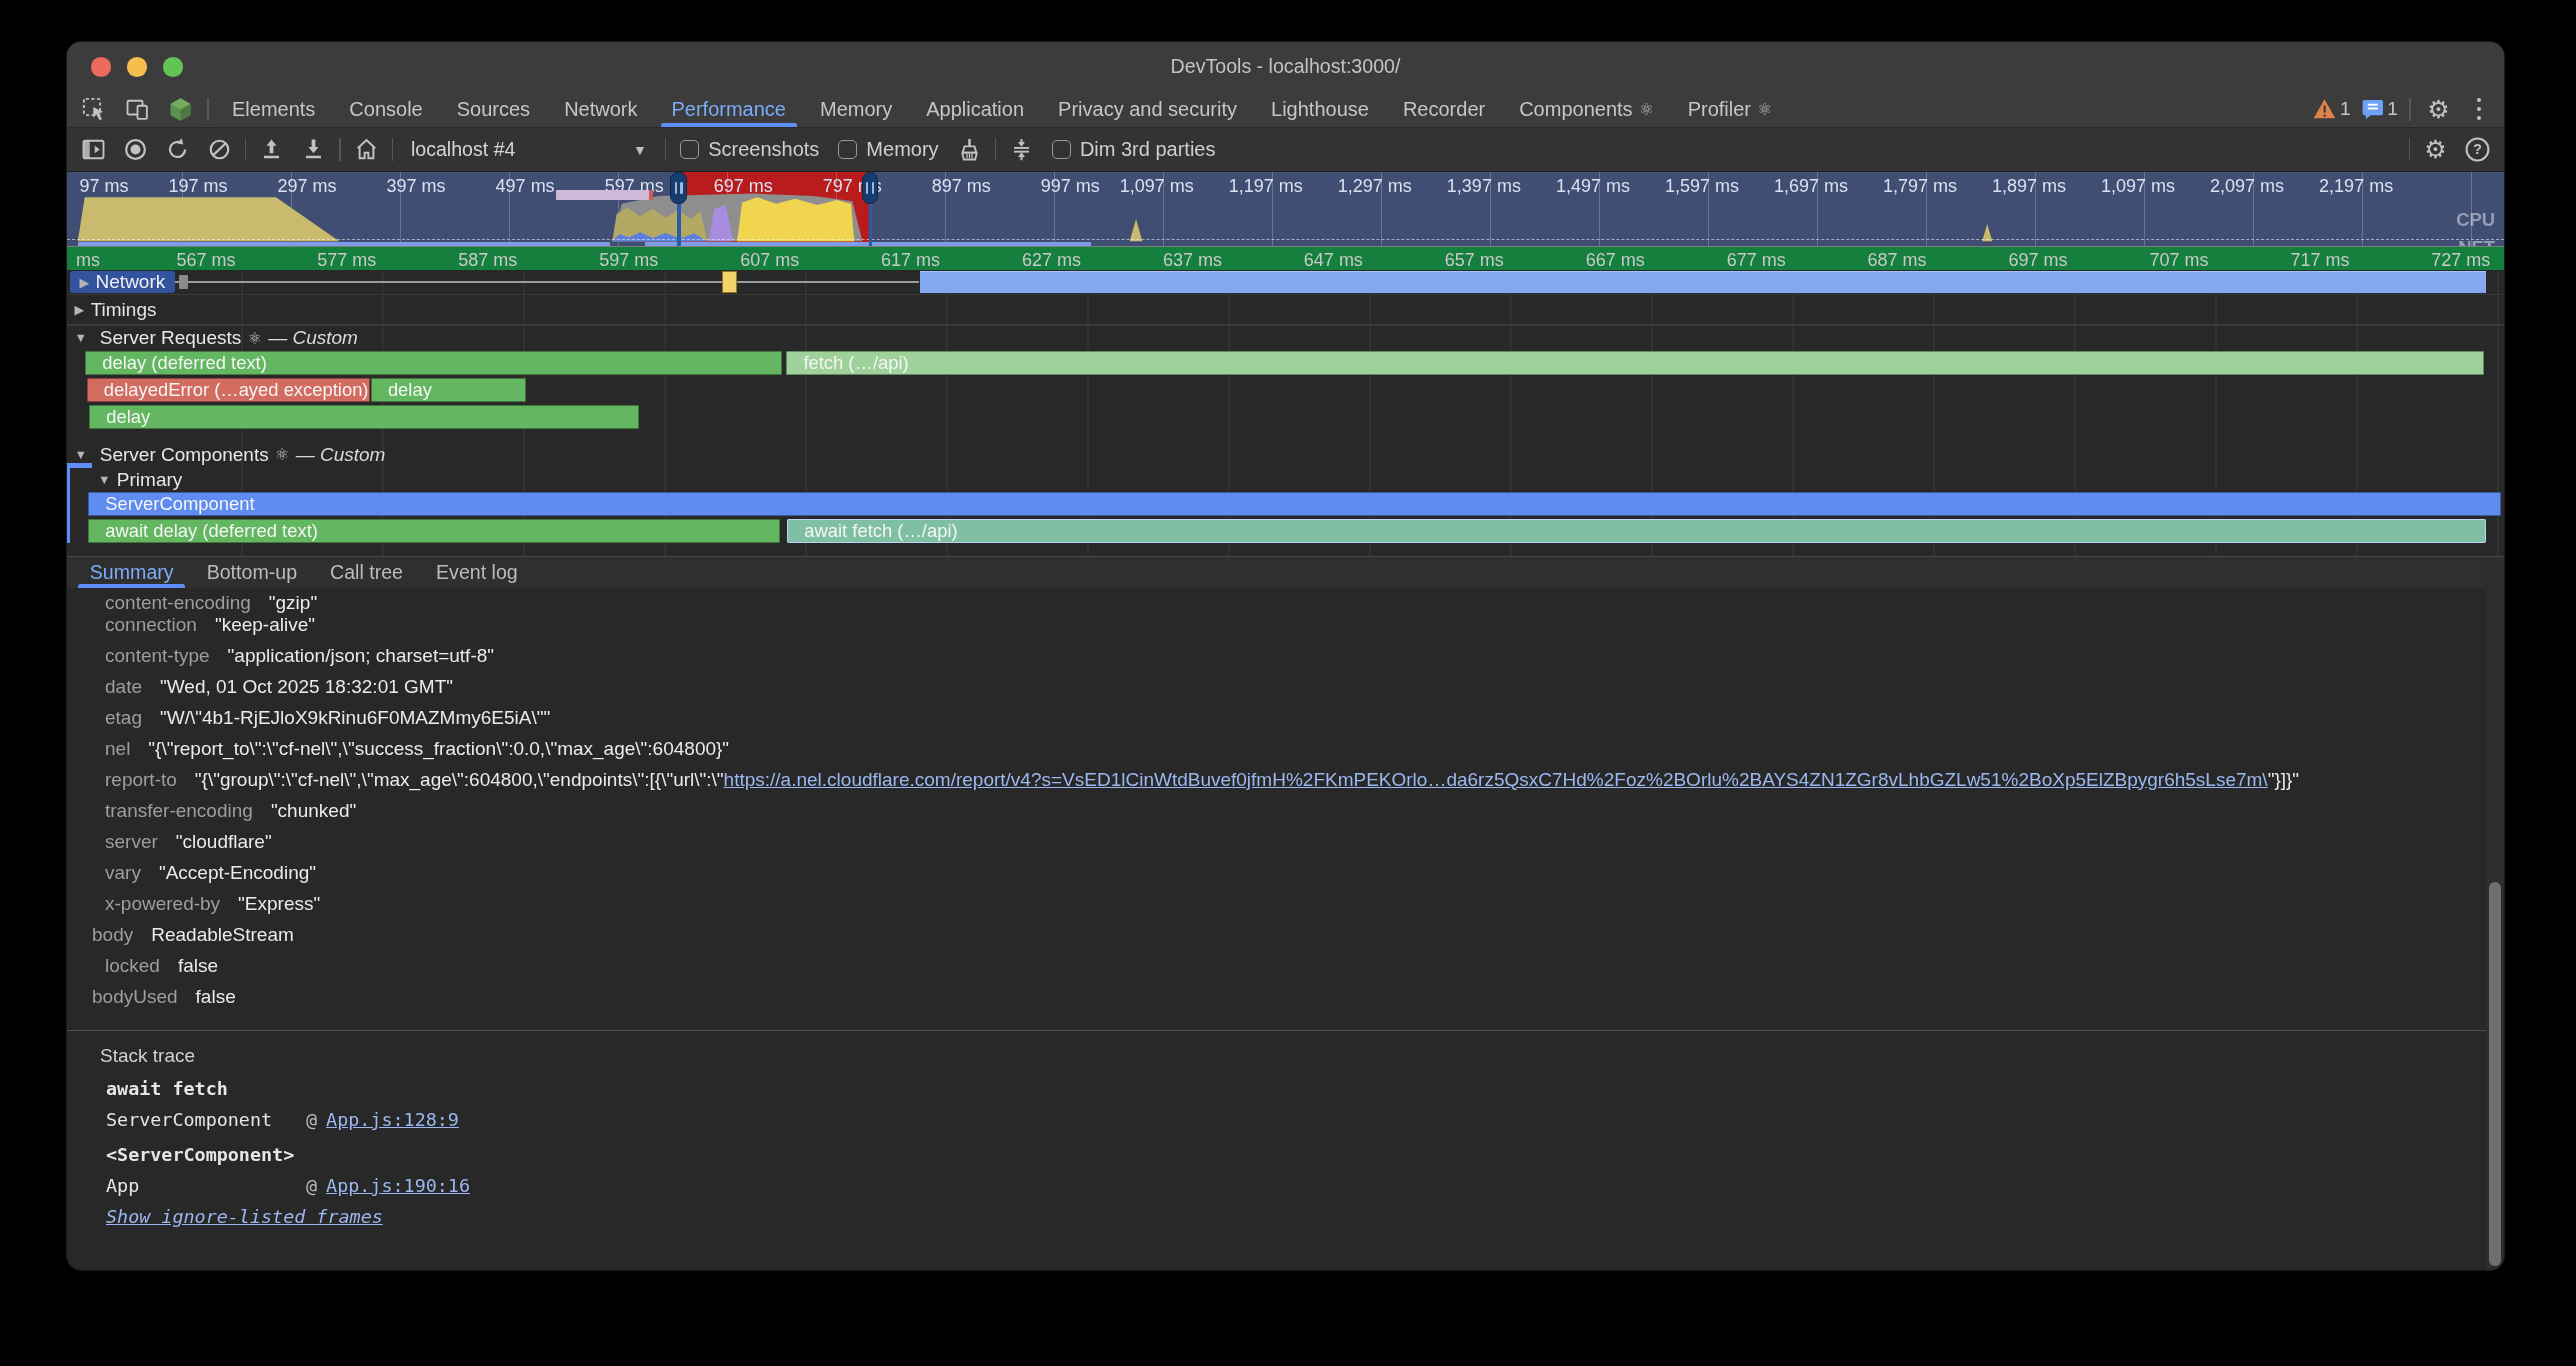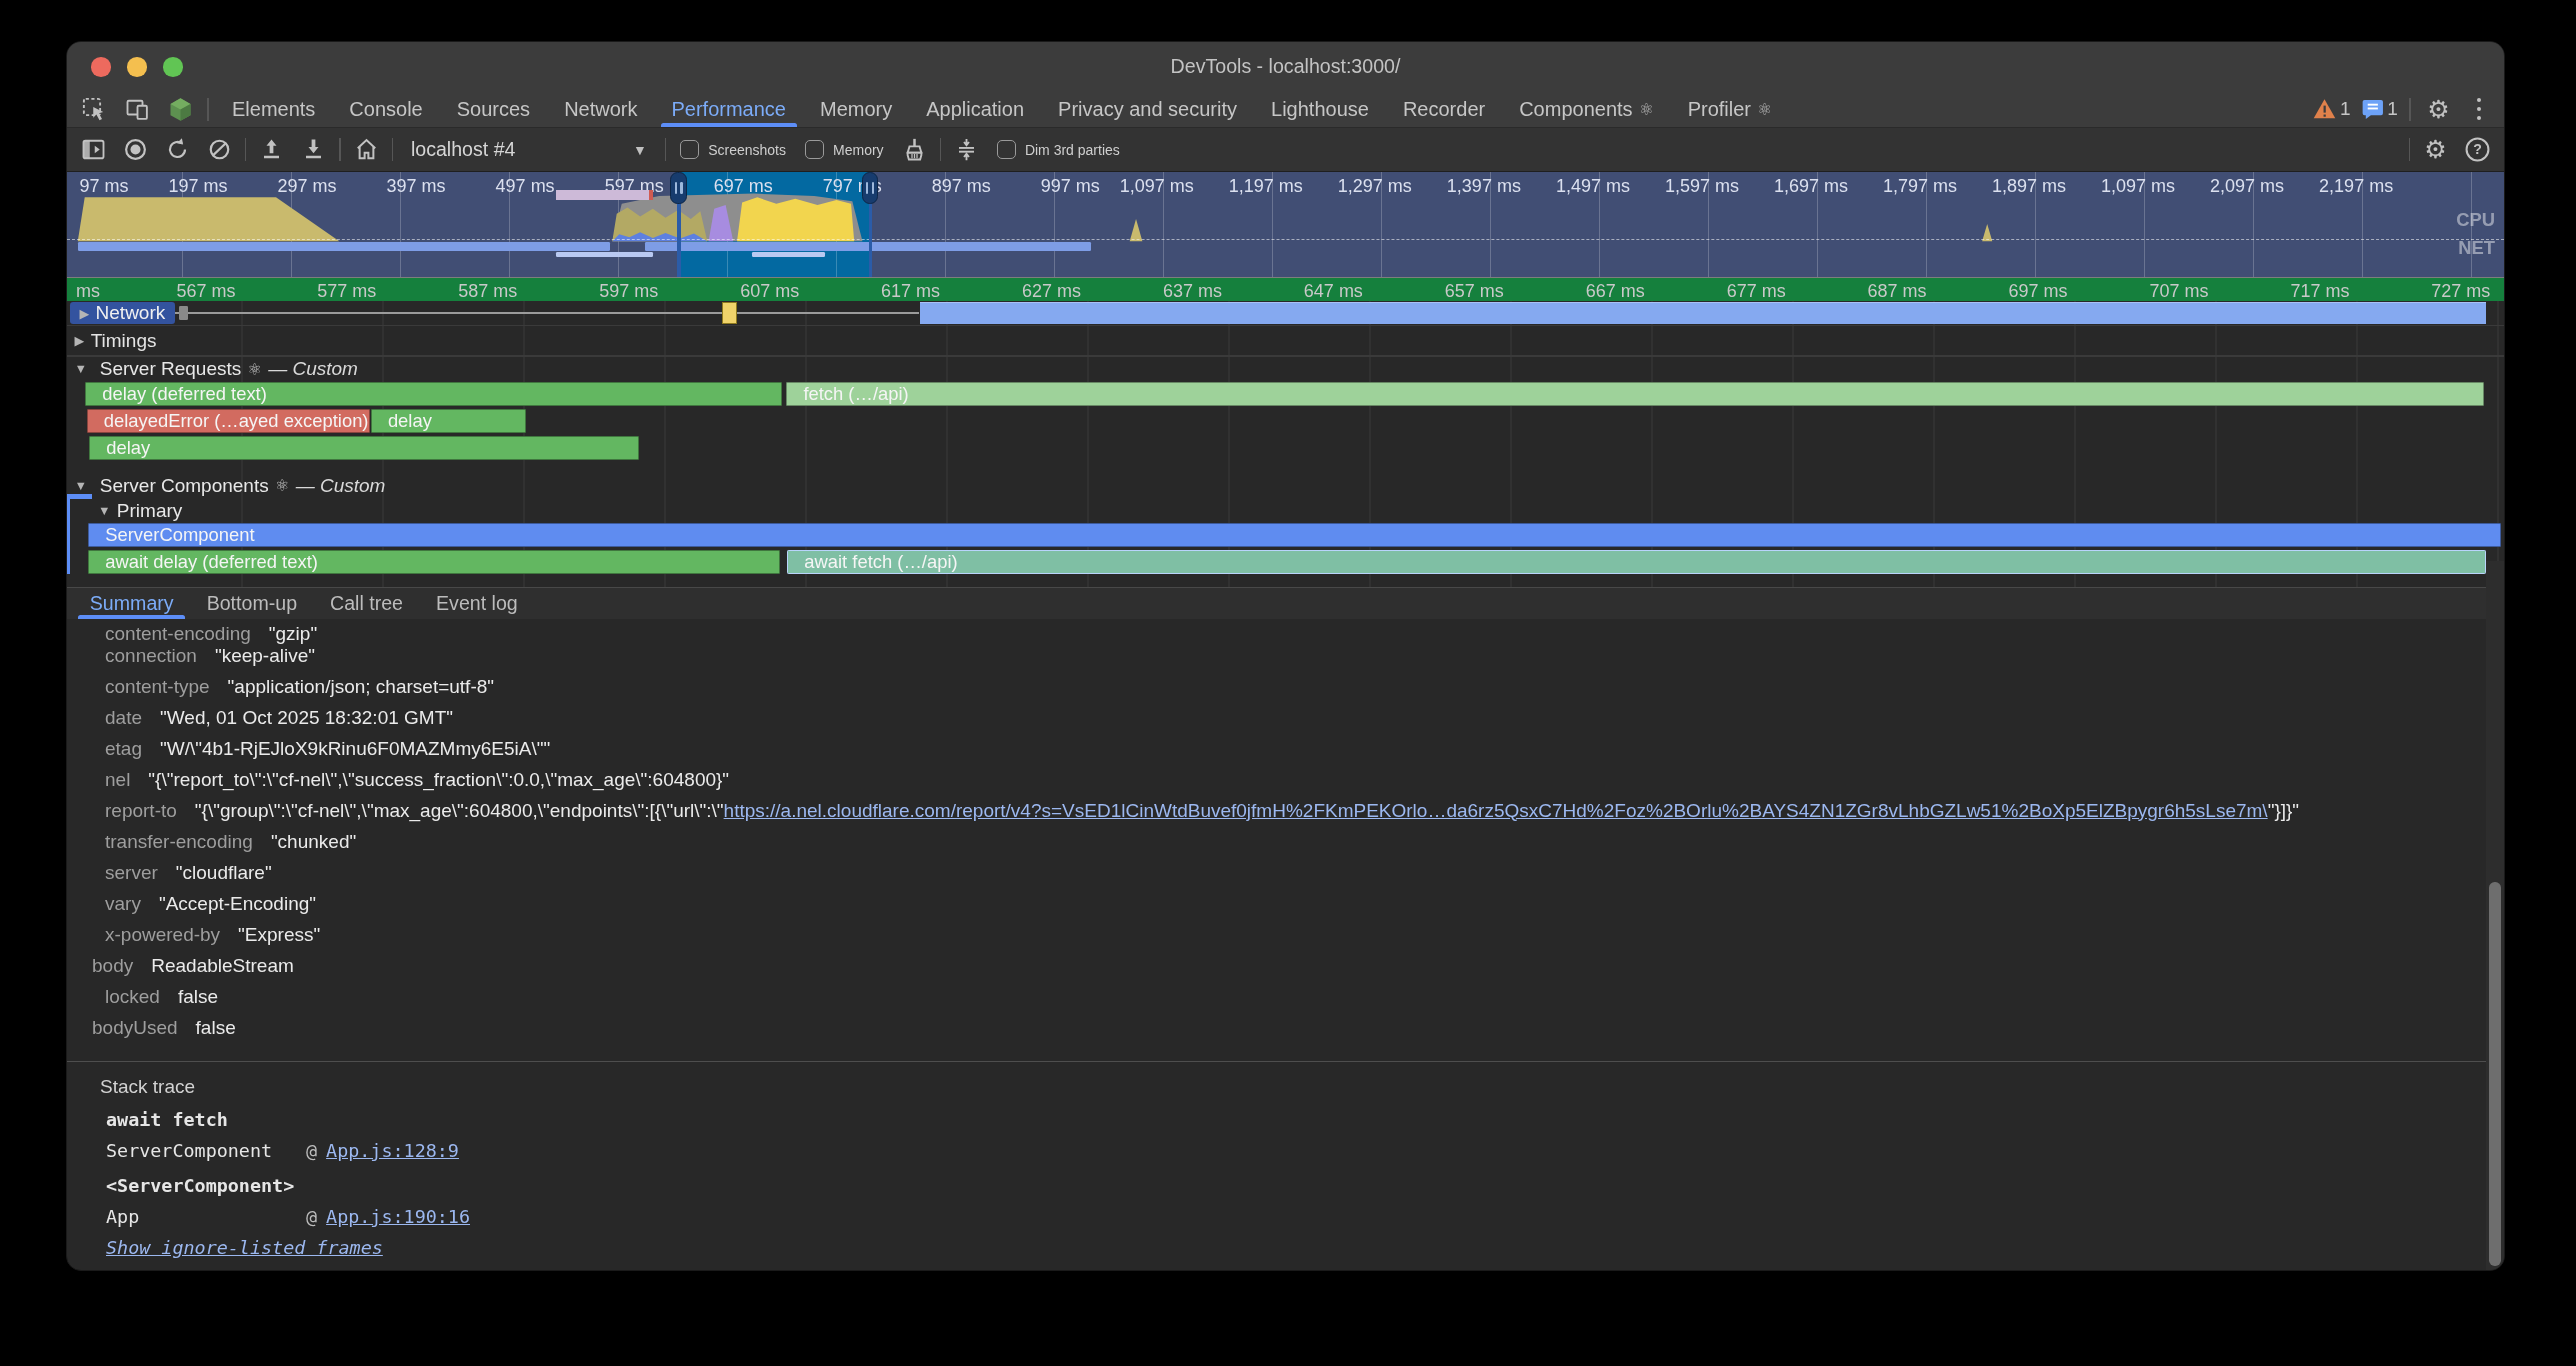--- a/index.html
+++ b/index.html
@@ -25,26 +25,26 @@
   .tb-right { margin-left: auto; display: flex; align-items: center; gap: 11.4px; padding-right: 12.7px; }
   .badge { display: flex; align-items: center; gap: 3.8px; color: #c6c6c6; font-size: 19px; }
   .glyph { font-size: 25px; color: #c2c2c2; line-height: 1; }
   .kebab { display: flex; flex-direction: column; gap: 4.4px; align-items: center; width: 25px; }
   .kebab i { width: 4.4px; height: 4.4px; border-radius: 50%; background: #c2c2c2; }
 
   
   .toolbar { height: 44px; background: #333333; display: flex; align-items: center; gap: 9px; padding: 0 10px; flex: none; border-bottom: 0.6px solid #1f1f1f; }
   .sel { display: flex; align-items: center; justify-content: space-between; width: 254px; color: #d6d6d6; font-size: 19.6px; padding: 0 9px; }
   .sel .arr { font-size: 14px; color: #c0c0c0; }
-  .chk { display: flex; align-items: center; gap: 9px; color: #cfcfcf; font-size: 14px; white-space: nowrap; padding: 0 5px; }
+  .chk { display: flex; align-items: center; gap: 9px; color: #cfcfcf; font-size: 20px; white-space: nowrap; padding: 0 5px; }
   .box { width: 19px; height: 19px; border: 1.9px solid #9a9a9a; border-radius: 5px; background: transparent; flex: none; }
   .tb-sp { flex: 1; }
 
   
-  .overview { height: 105px; position: relative; background: #0369a1; flex: none; overflow: hidden; }
+  .overview { height: 74px; position: relative; background: #b91c1c; flex: none; overflow: hidden; }
   .ov-dim { position: absolute; top: 0; bottom: 0; background: #414e74; }
   .ov-tick { position: absolute; top: 0; bottom: 0; border-left: 1.3px solid rgba(255,255,255,0.22); }
   .ov-tick span { position: absolute; right: 5px; top: 3.8px; color: #dbe0ef; font-size: 18px; white-space: nowrap; transform: translateX(0); }
   .ov-lab { position: absolute; right: 9px; font-size: 18.4px; font-weight: bold; color: rgba(255,255,255,0.45); }
   .ov-dash { position: absolute; left: 0; right: 0; top: 67px; border-top: 1.3px dashed rgba(255,255,255,0.55); }
   .net-bar { position: absolute; border-radius: 1.3px; }
   .net1 { top: 70px; height: 9px; background: #7e9de6; }
   .net2 { top: 80px; height: 5px; background: #b9c9f2; }
   .longtask { position: absolute; top: 18px; height: 9.5px; background: #cdbad8; }
   .longtask::after { content: ""; position: absolute; right: 0; top: 0; bottom: 0; width: 4.4px; background: #d05b52; }

